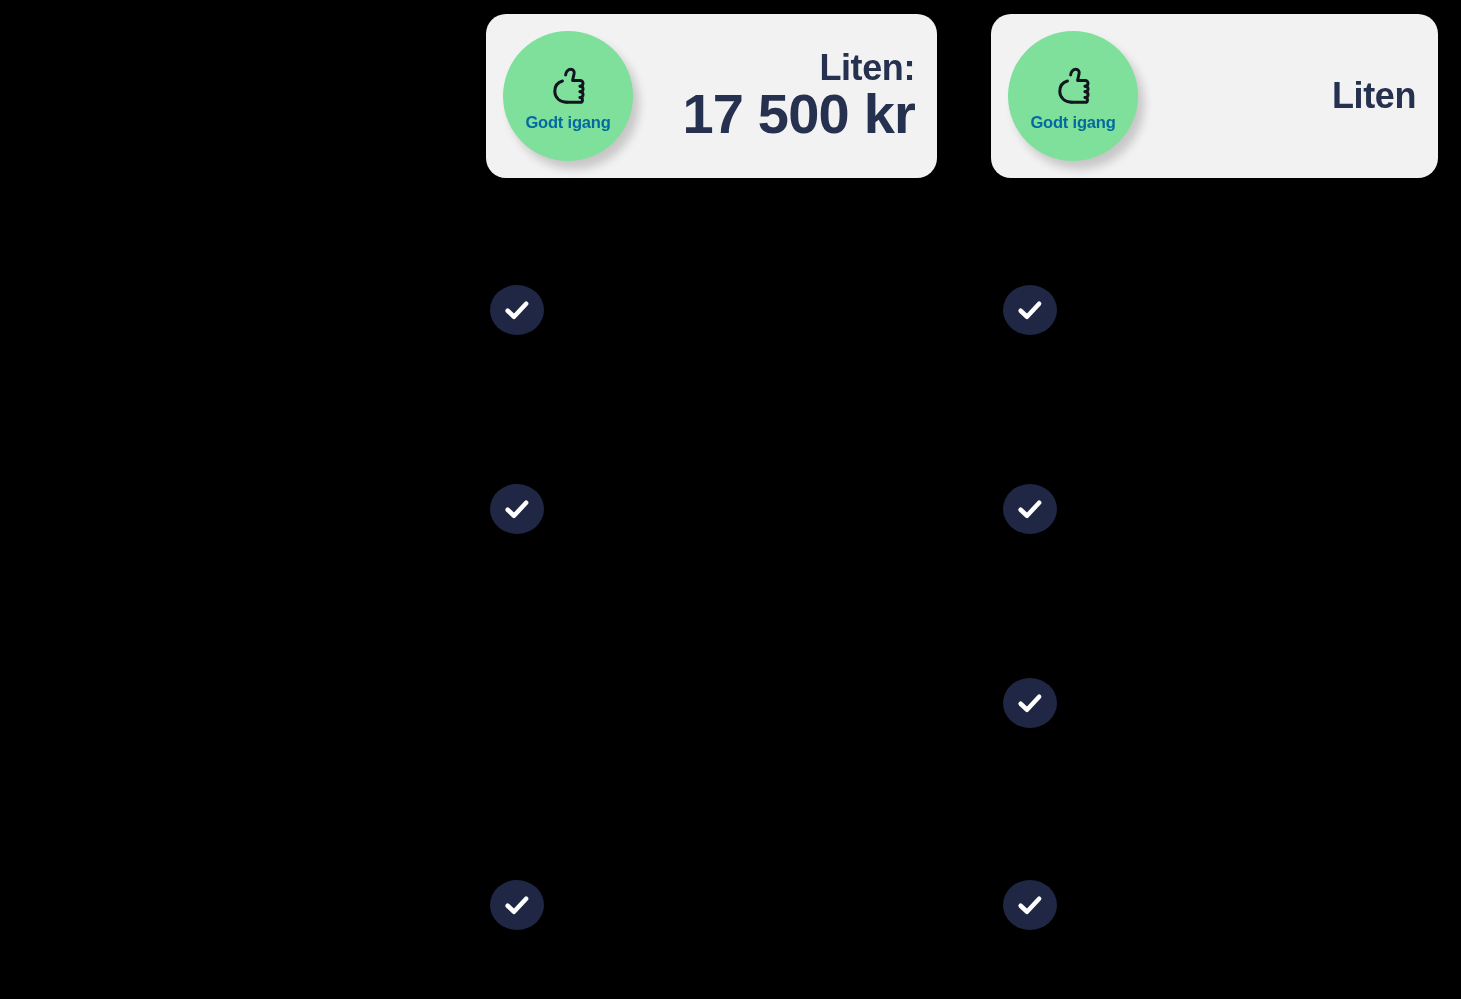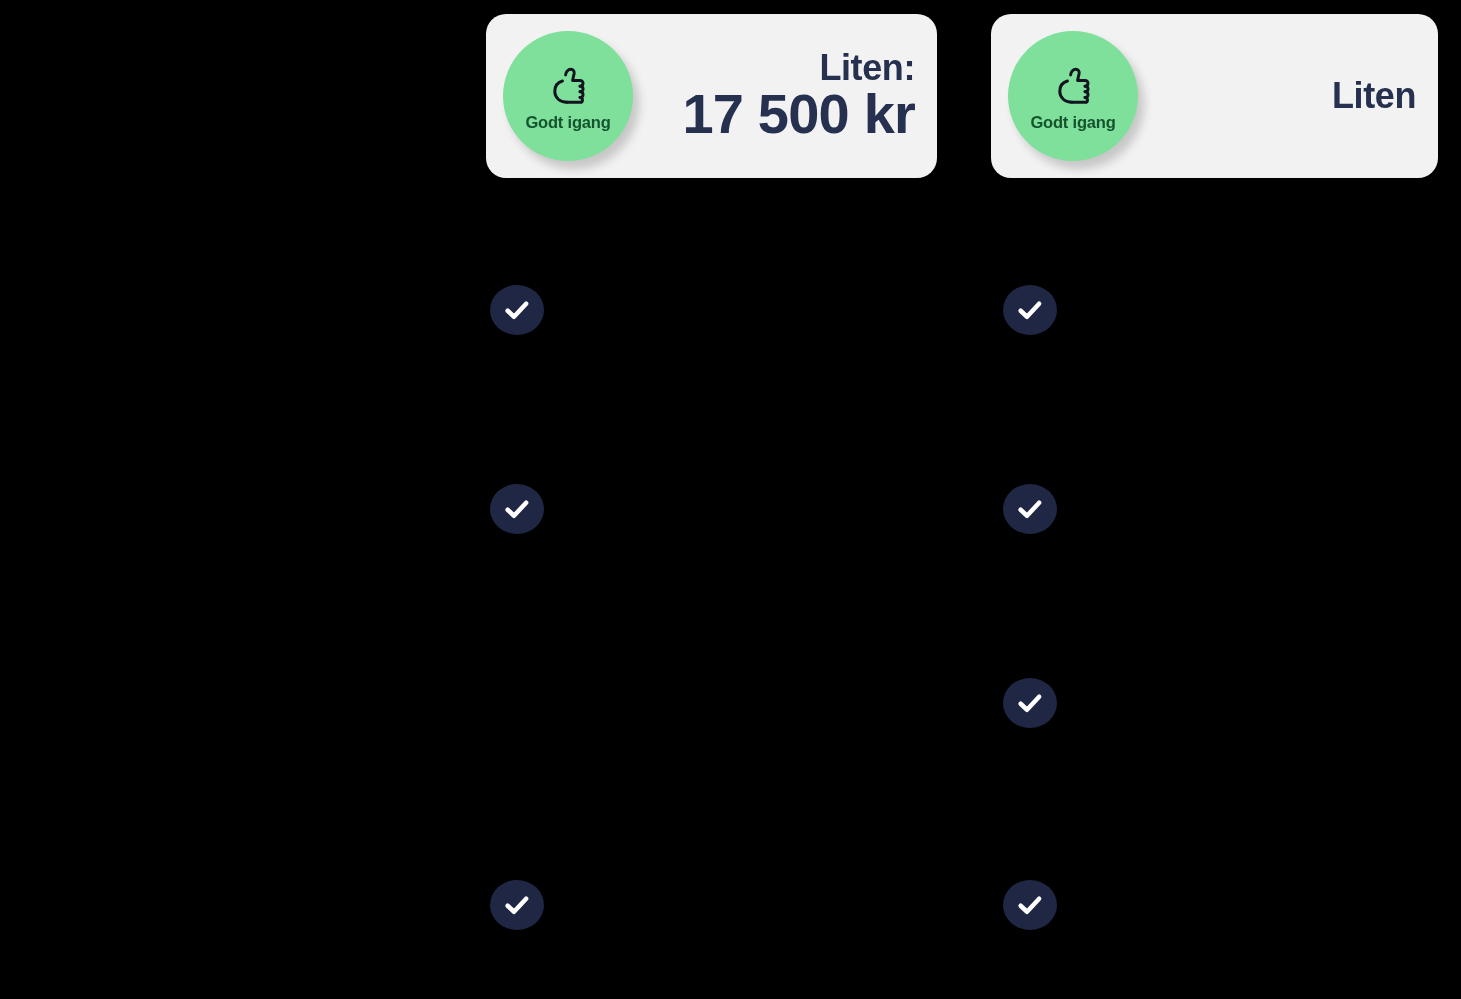--- a/index.html
+++ b/index.html
@@ -54,21 +54,21 @@
     width: 46px;
     height: 46px;
     display: block;
     margin-top: 2px;
   }
   .badge-circle .badge-label {
     margin-top: 4px;
     font-size: 16.5px;
     font-weight: 700;
     letter-spacing: -0.2px;
-    color: #14532d;
+    color: #0369a1;
     white-space: nowrap;
   }
 
   .price-block {
     position: absolute;
     right: 22px;
     top: 50%;
     transform: translateY(-50%);
     text-align: right;
     color: #26304f;

